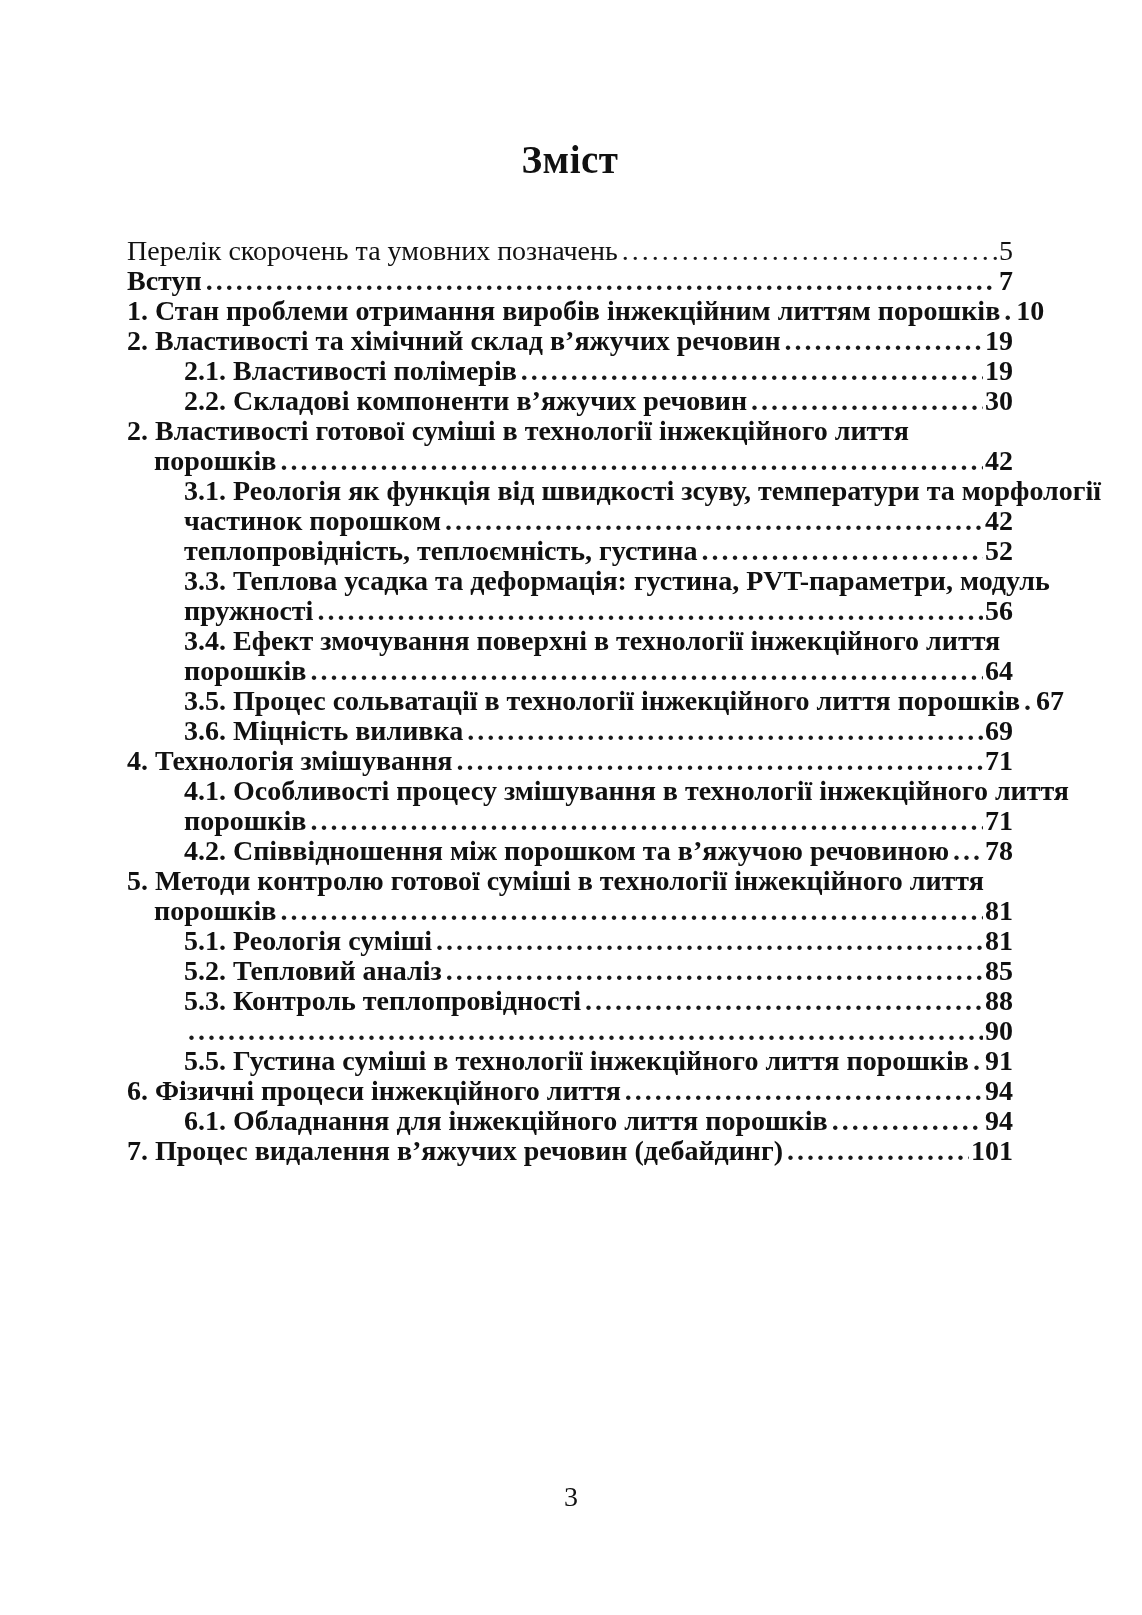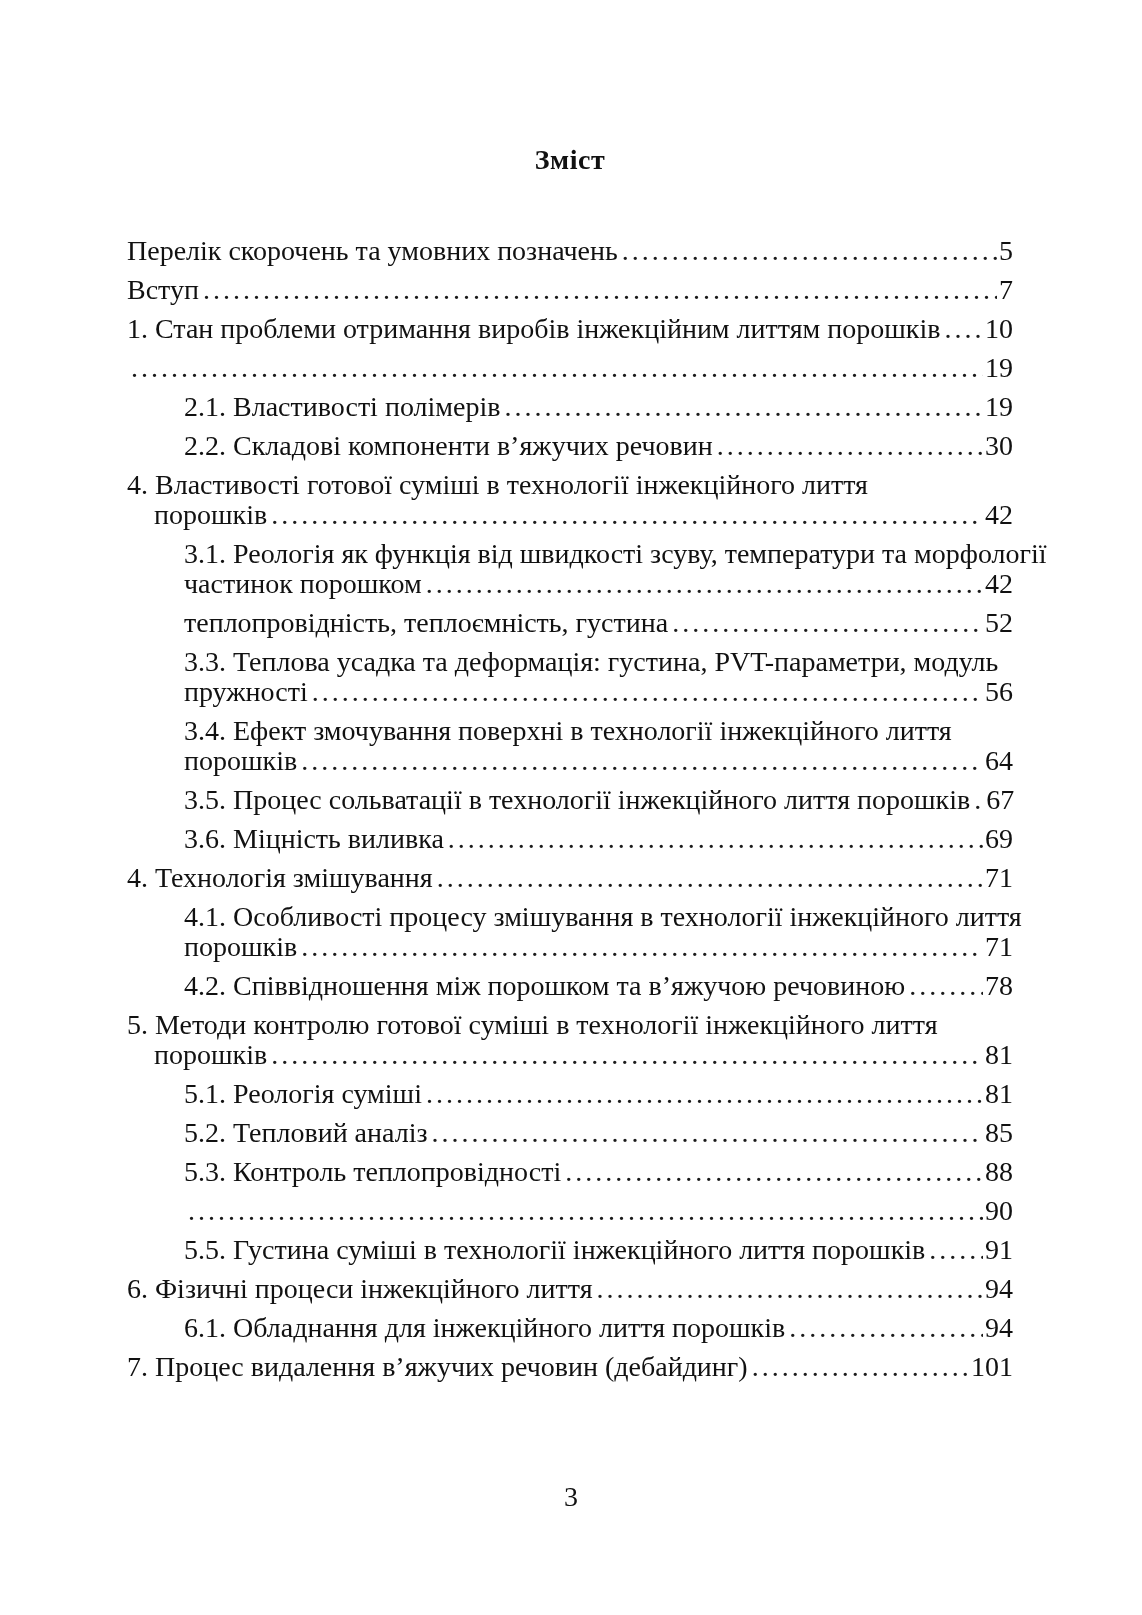--- a/index.html
+++ b/index.html
@@ -23,31 +23,31 @@
     background: #ffffff;
   }
   .content {
     position: absolute;
     left: 127px;
     top: 0;
     width: 886px;
   }
   .doc-title {
     margin-top: 142px;
-    font-size: 28px;
+    font-size: 39px;
     line-height: 36px;
     font-weight: bold;
     text-align: center;
     letter-spacing: 0.5px;
   }
   .toc {
     margin-top: 58px;
   }
   .entry + .entry {
-    margin-top: 9px;
+    font-weight: bold;
   }
   .line {
     display: flex;
     align-items: baseline;
     font-size: 28px;
     line-height: 30px;
     white-space: nowrap;
   }
   .line.l1 { padding-left: 0; }
   .line.l1-cont { padding-left: 27px; }
@@ -105,41 +105,42 @@
         </div>
         <div class="entry">
           <div class="line l1">
             <span class="txt">1. Стан проблеми отримання виробів інжекційним литтям порошків</span>
             <span class="leader"></span>
             <span class="pg">10</span>
           </div>
         </div>
         <div class="entry">
           <div class="line l1">
+            <span class="txt">2. Властивості та хімічний склад в’яжучих речовин</span>
             <span class="leader"></span>
             <span class="pg">19</span>
           </div>
         </div>
         <div class="entry">
           <div class="line l2">
             <span class="txt">2.1. Властивості полімерів</span>
             <span class="leader"></span>
             <span class="pg">19</span>
           </div>
         </div>
         <div class="entry">
           <div class="line l2">
             <span class="txt">2.2. Складові компоненти в’яжучих речовин</span>
             <span class="leader"></span>
             <span class="pg">30</span>
           </div>
         </div>
         <div class="entry">
           <div class="line l1">
-            <span class="txt">4. Властивості готової суміші в технології інжекційного лиття</span>
+            <span class="txt">2. Властивості готової суміші в технології інжекційного лиття</span>
           </div>
           <div class="line l1-cont">
             <span class="txt">порошків</span>
             <span class="leader"></span>
             <span class="pg">42</span>
           </div>
         </div>
         <div class="entry">
           <div class="line l2">
             <span class="txt">3.1. Реологія як функція від швидкості зсуву, температури та морфології</span>

